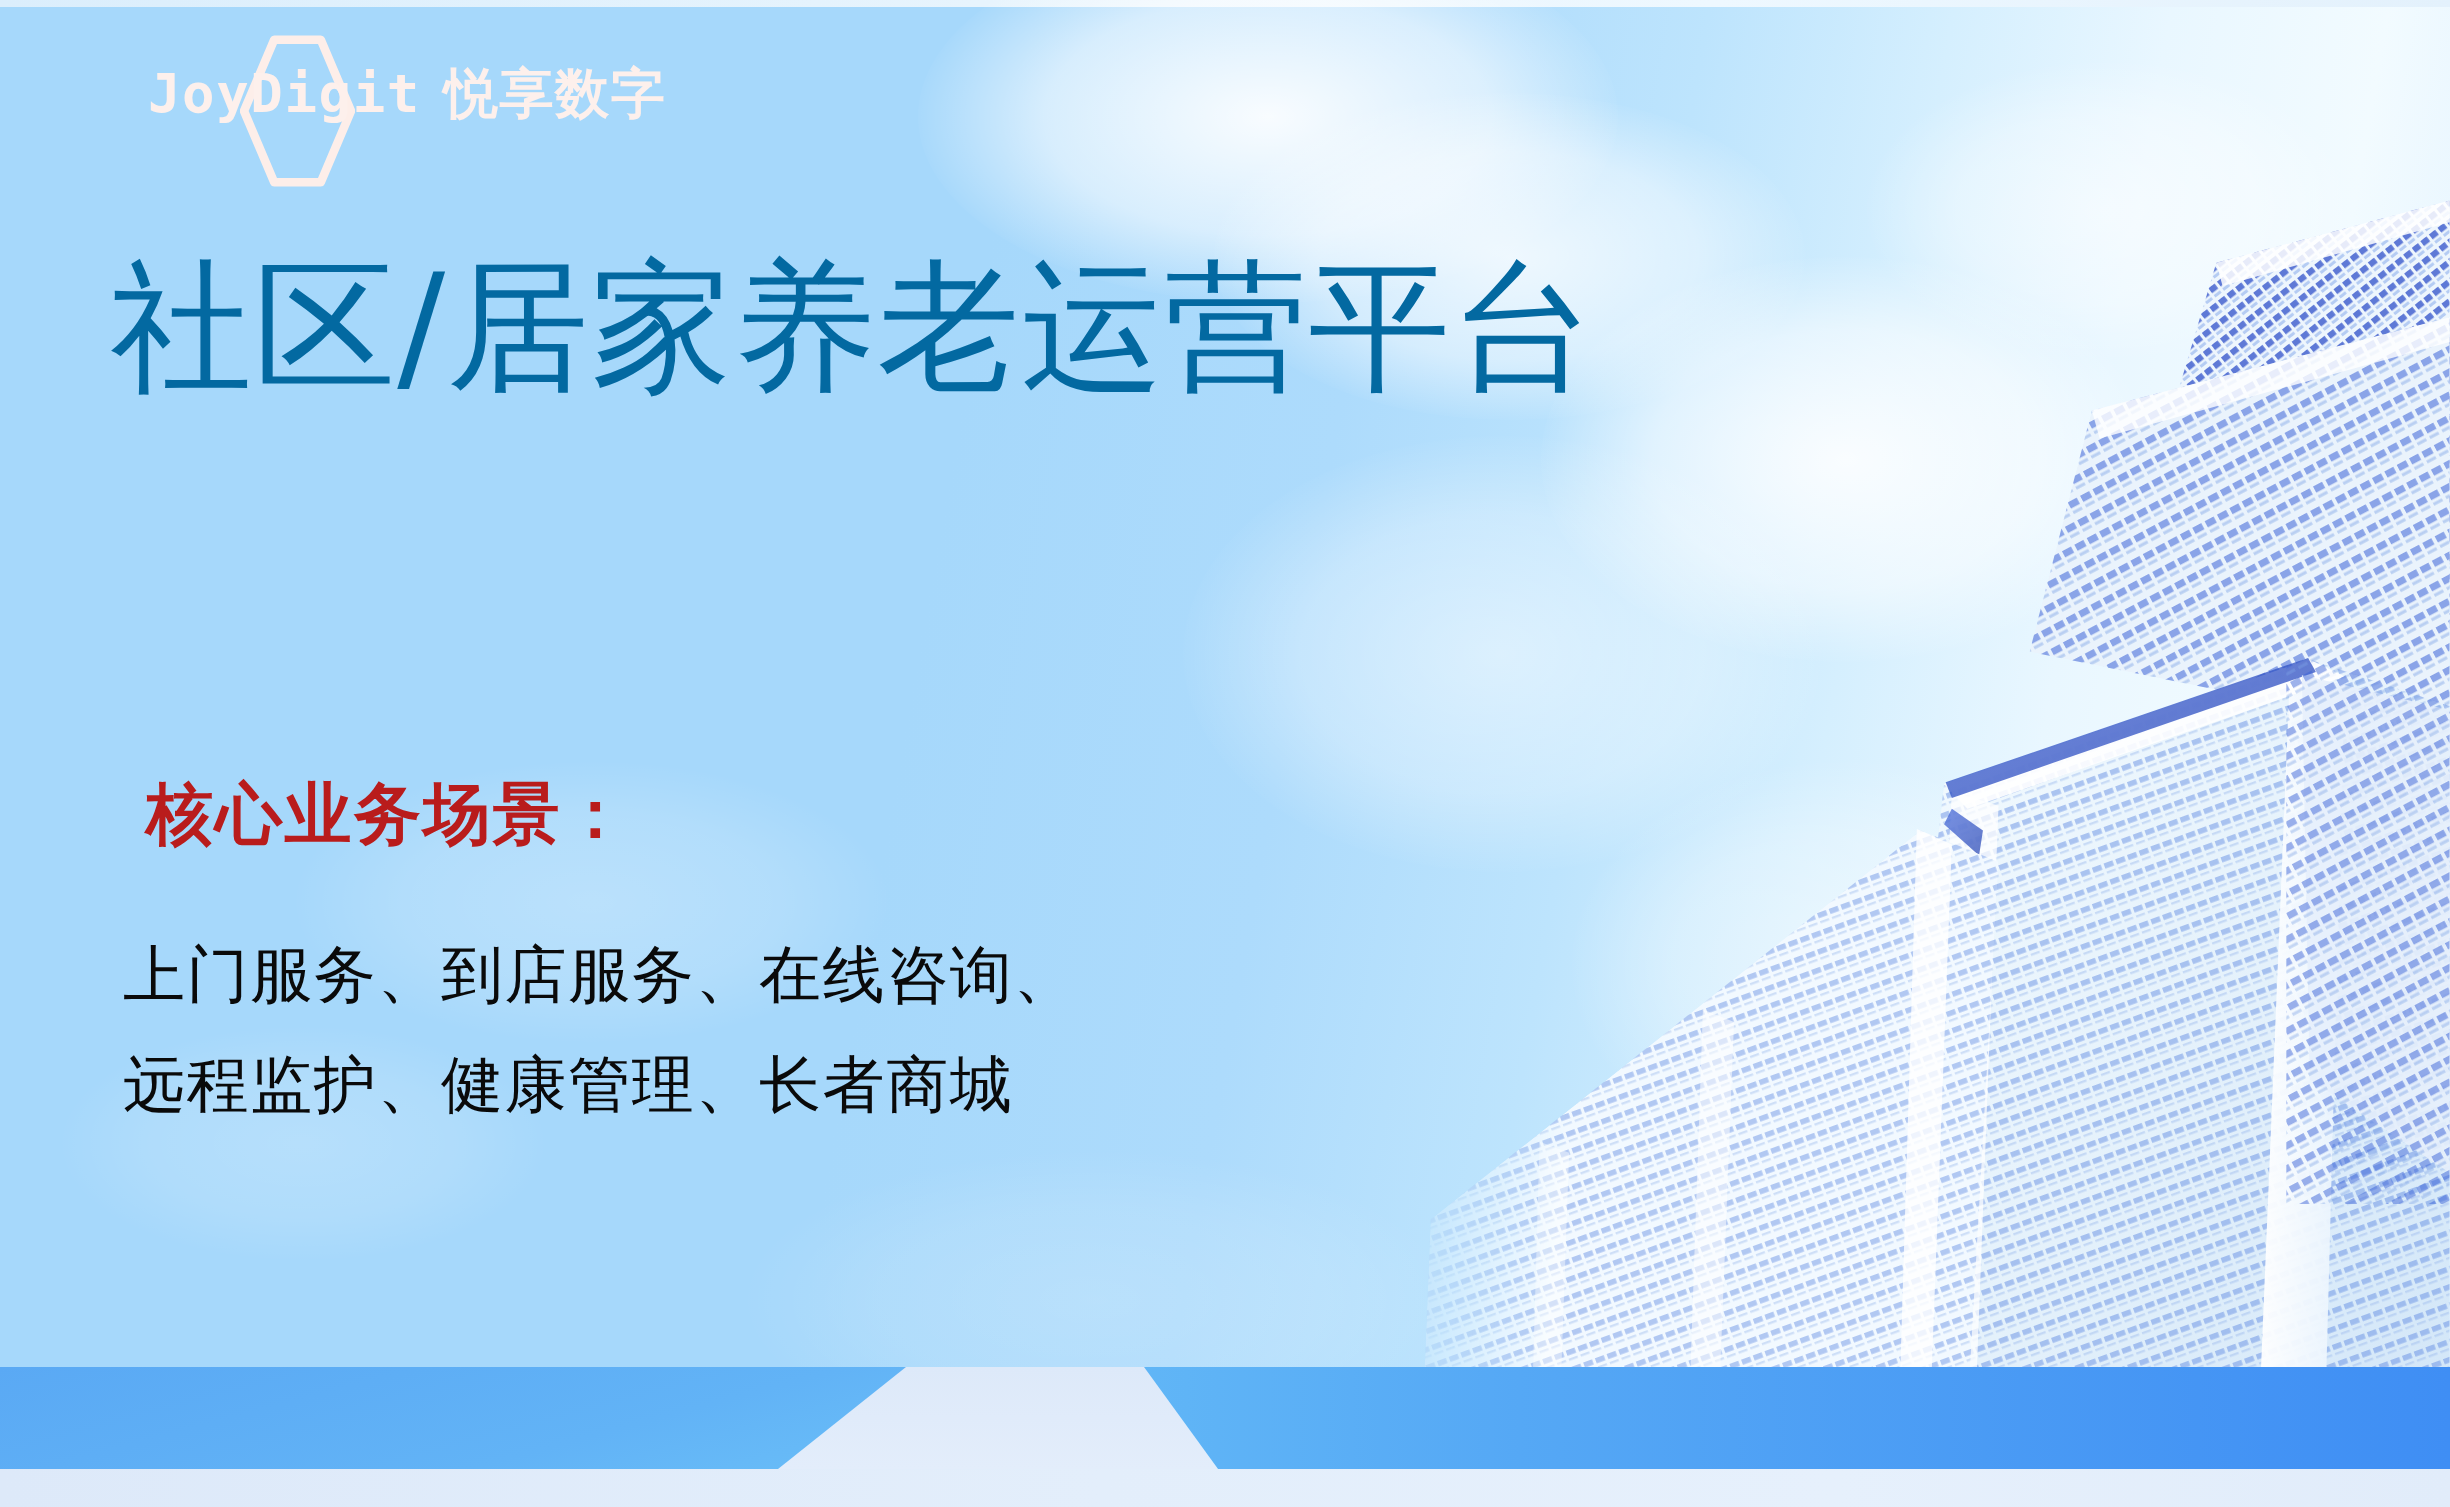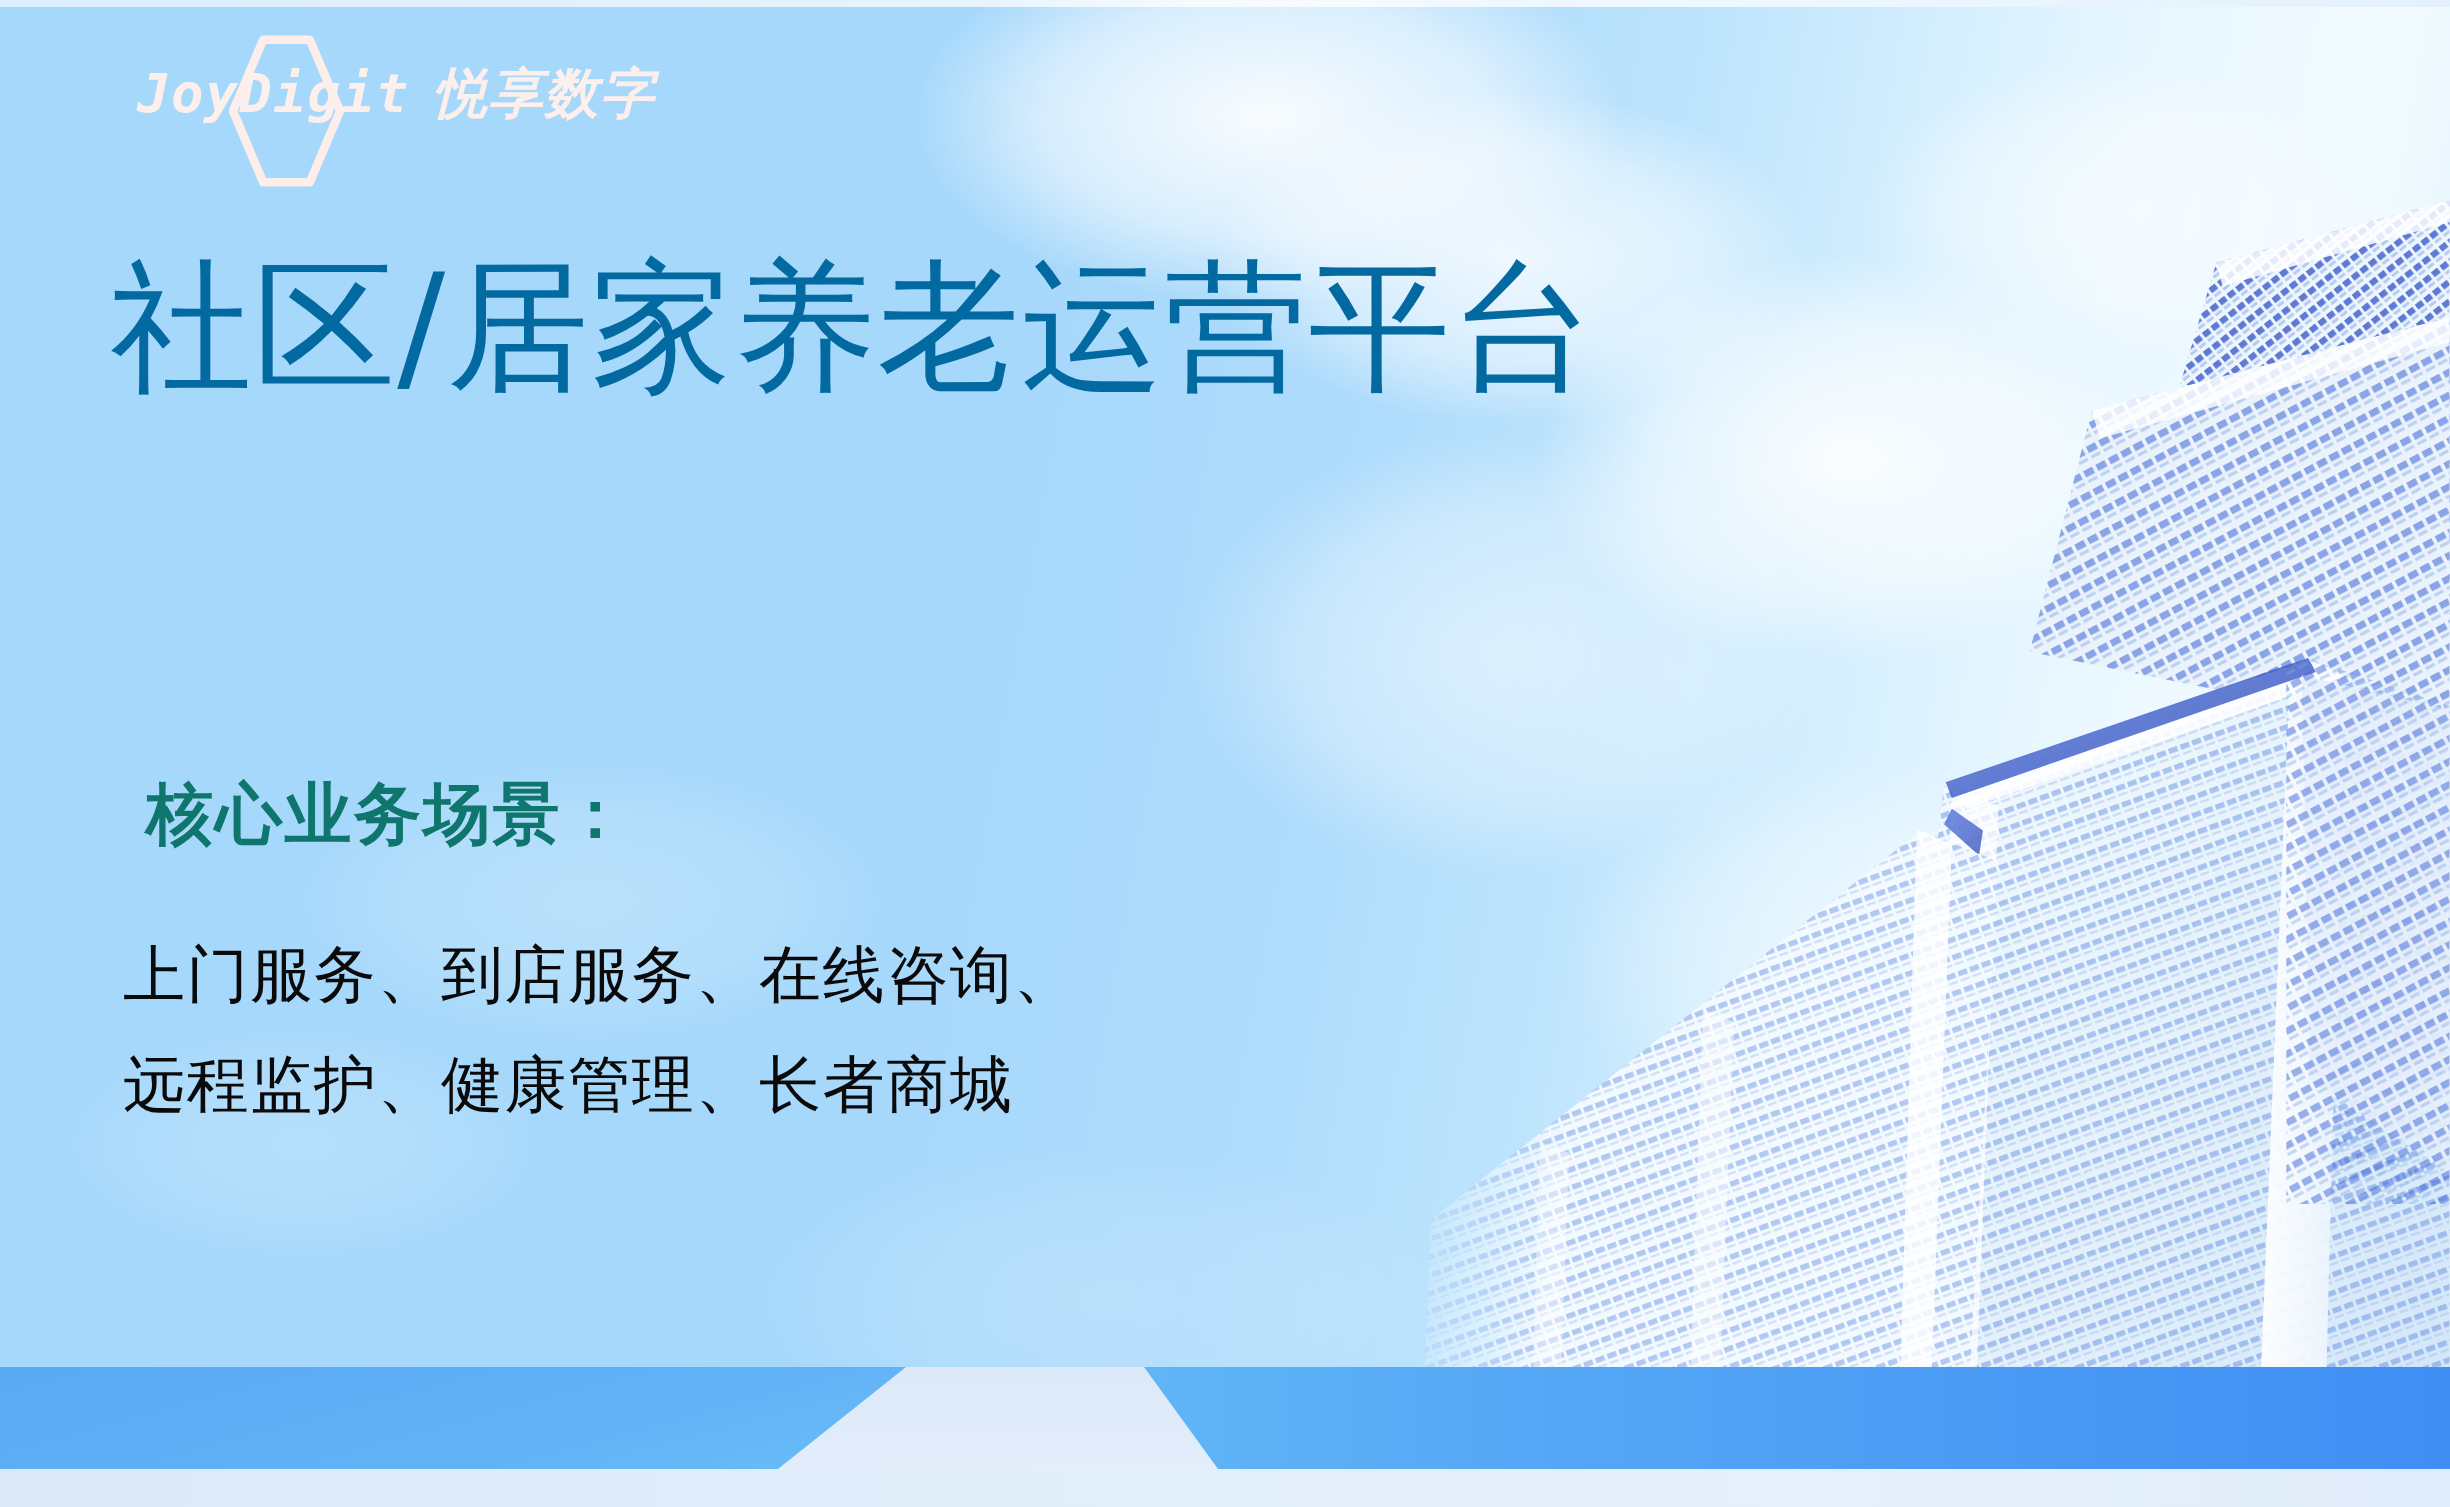--- a/index.html
+++ b/index.html
@@ -72,25 +72,24 @@
     height: 1408px;
     overflow: hidden;
     -webkit-mask-image: linear-gradient(95deg, rgba(0,0,0,0) 0px, rgba(0,0,0,0) 93px, rgba(0,0,0,1) 257px, rgba(0,0,0,1) 100%);
     mask-image: linear-gradient(95deg, rgba(0,0,0,0) 0px, rgba(0,0,0,0) 93px, rgba(0,0,0,1) 257px, rgba(0,0,0,1) 100%);
   }
   .photo svg { display:block; }
 
   
   .logo-wrap {
     position: absolute;
-    left: 137px;
+    left: 148px;
     top: 33px;
     width: 545px;
     height: 156px;
-    font-style: italic;
   }
   .hexmark {
     position: absolute;
     left: 92px;
     top: 1.6px;
     width: 115px;
     height: 152px;
   }
   .logo-text {
     position: absolute;
@@ -136,21 +135,21 @@
   
   .section-heading {
     position: absolute;
     left: 146px;
     top: 778px;
     font-family: "DejaVu Sans", sans-serif;
     font-weight: bold;
     font-size: 67px;
     letter-spacing: 2.3px;
     line-height: 1.1;
-    color: #0f766e;
+    color: #b91c1c;
     white-space: nowrap;
   }
 
   
   .body-lines {
     position: absolute;
     left: 123px;
     top: 920px;
     font-family: "DejaVu Sans", sans-serif;
     font-weight: normal;

